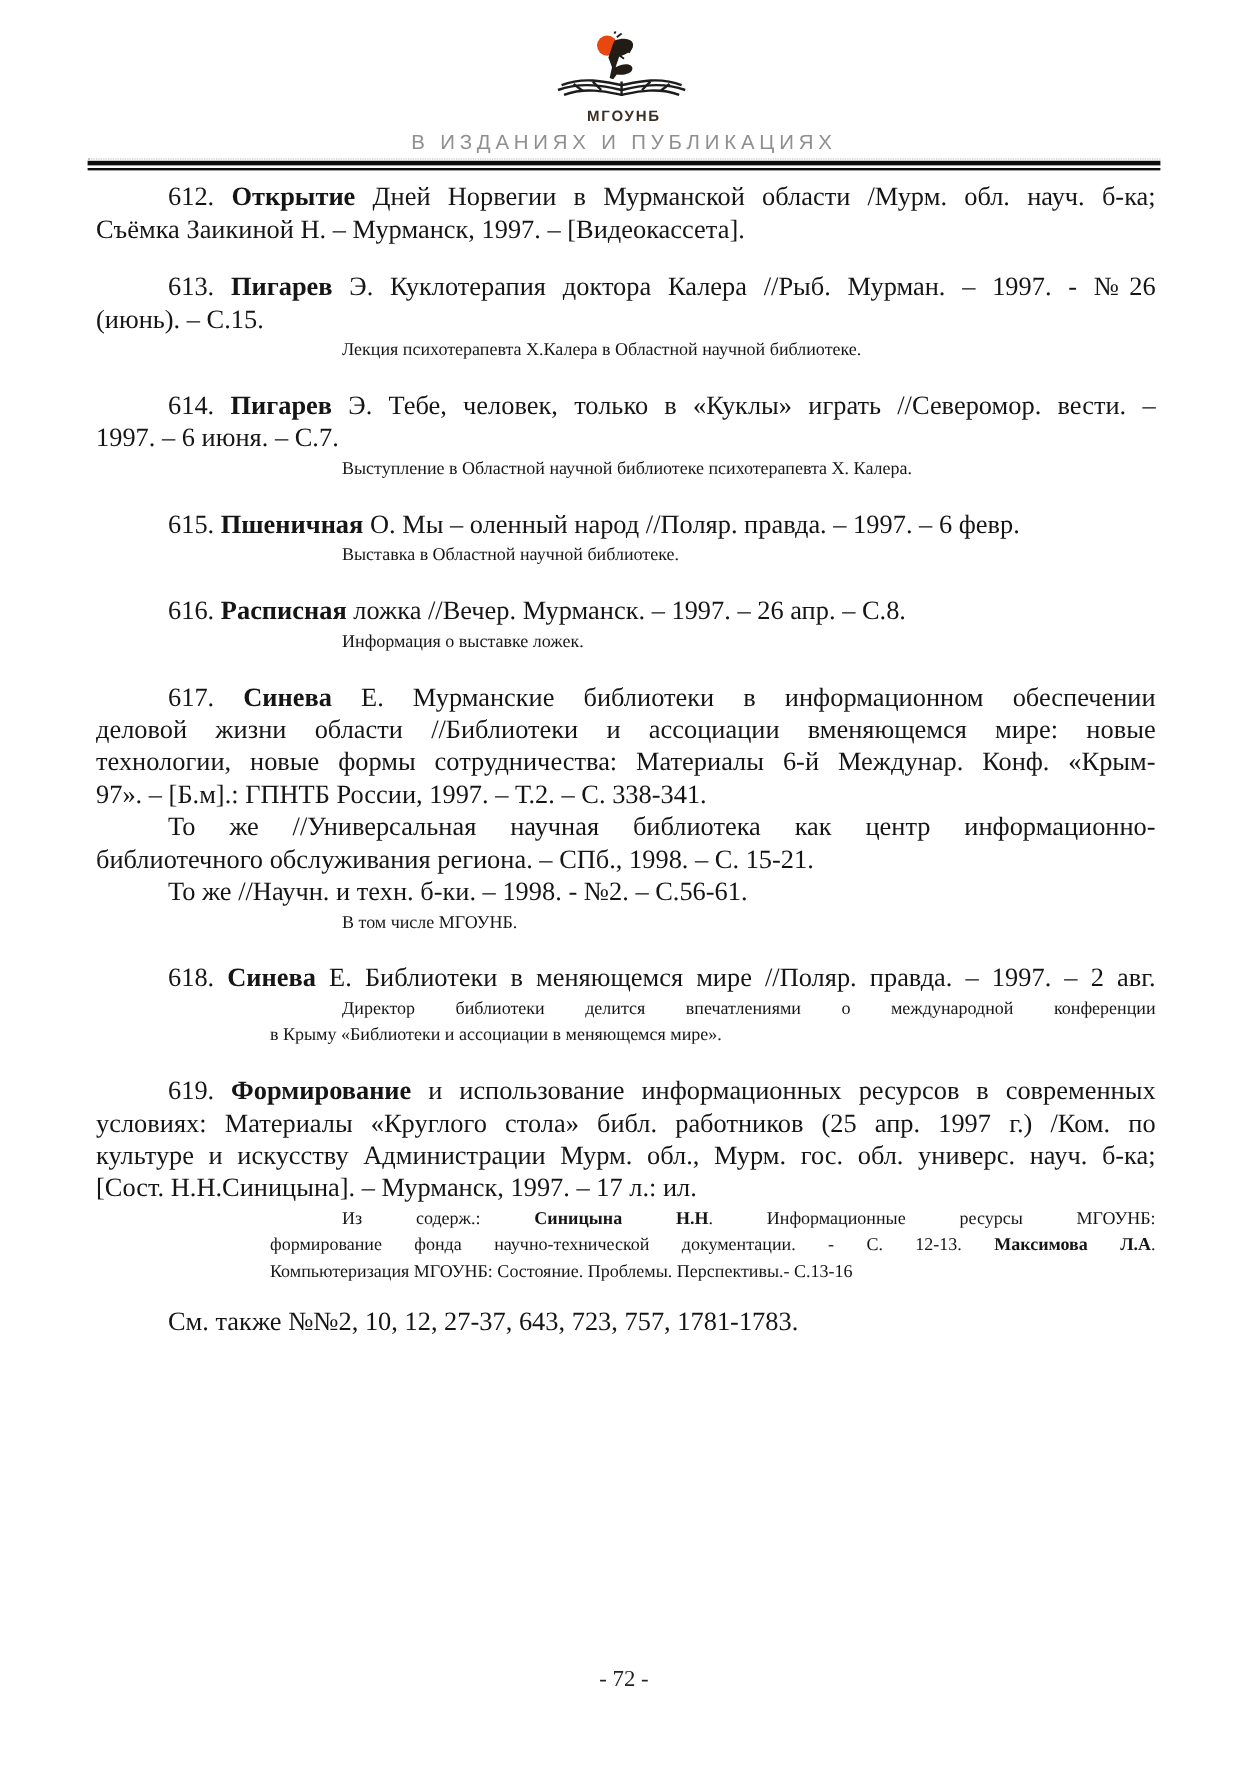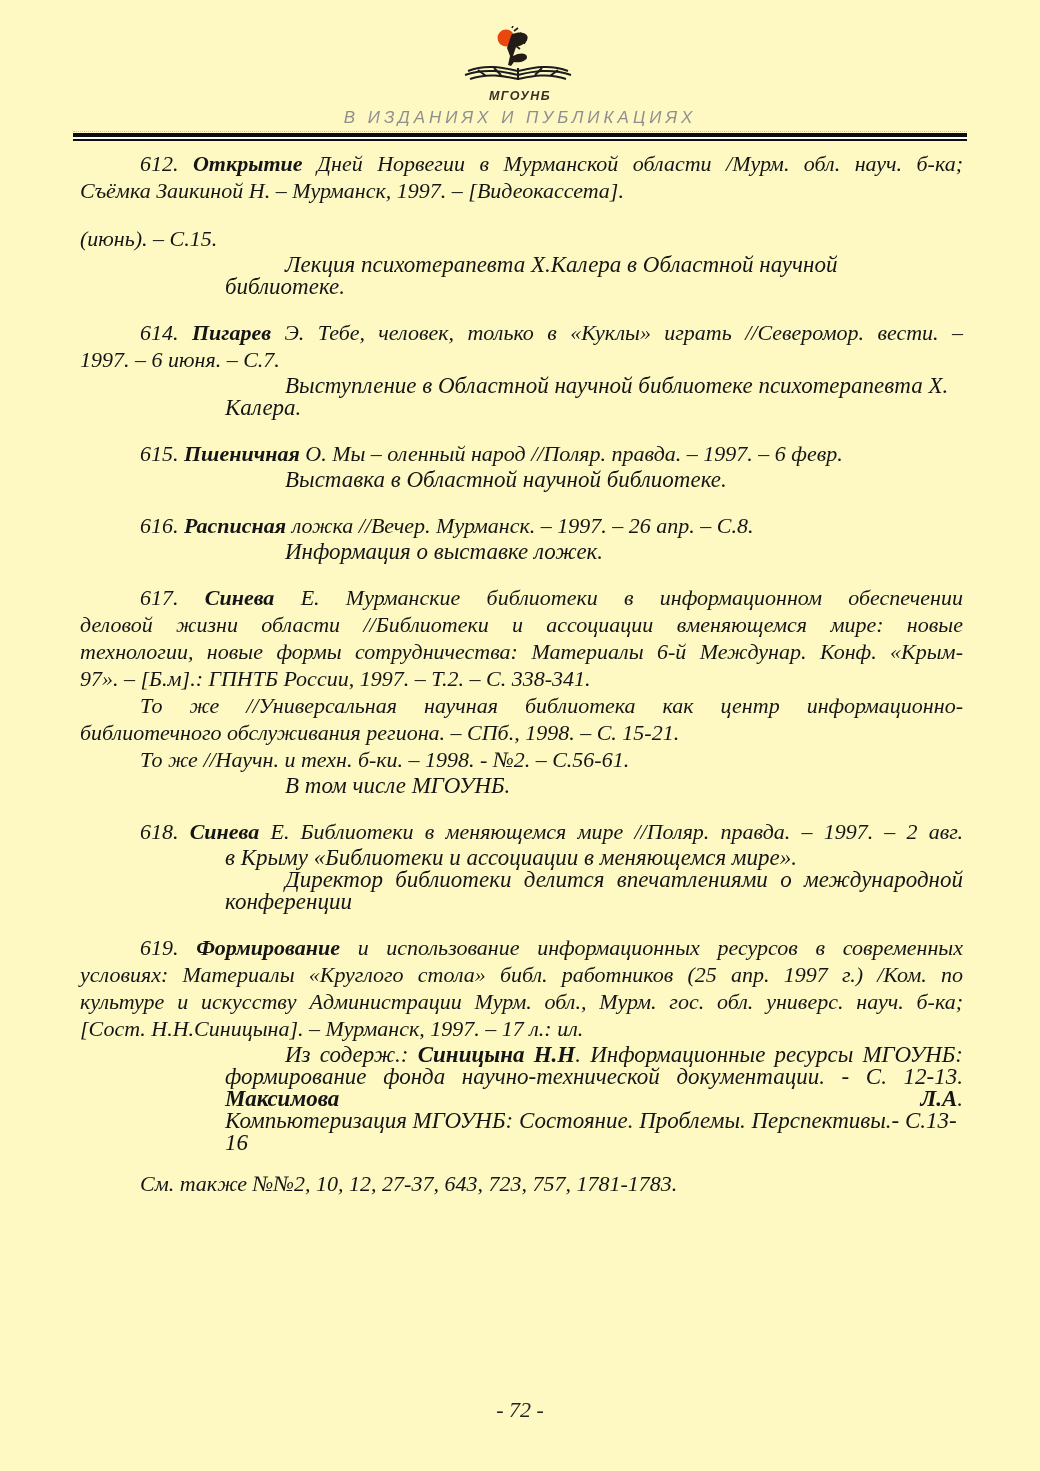--- a/index.html
+++ b/index.html
@@ -1,24 +1,23 @@
 <!DOCTYPE html>
 <html><head>
 <meta charset="utf-8">
 <style>
   html,body{margin:0;padding:0;background:#e8e8e8;}
   .page{
     position:relative;
     width:1040px;height:1471px;
     margin:0 auto;
-    background:#fef9c3;
+    background:#ffffff;
     font-family:"Liberation Serif", serif;
     color:#151515;
     overflow:hidden;
-    font-style:italic;
   }
   
   .hdr{position:absolute;top:26px;left:0;width:100%;text-align:center;}
   .logo-wrap{width:140px;margin:0 auto;}
   .logo-caption{
     font-family:"Liberation Sans", sans-serif;
     font-weight:bold;font-size:12.5px;letter-spacing:1.5px;
     color:#3b2e24;margin-top:1px;
   }
   .hdr-sub{
@@ -33,27 +32,27 @@
   .rule .r3{height:2px;background:#0d0d0d;}
   
   .content{position:absolute;left:80px;top:150px;width:883px;}
   .ln{font-size:22px;line-height:27px;white-space:normal;}
   .j{text-align:justify;text-align-last:justify;-moz-text-align-last:justify;}
   .ind{text-indent:60px;}
   .entry{margin-top:21px;}
   .content > div:first-child{margin-top:0;}
   .cont{margin-top:0;}
   .ann{margin-top:2px;margin-left:145px;}
-  .ann .ln{font-size:23px;line-height:22px;}
+  .ann .ln{font-size:15px;line-height:22px;}
   .see{margin-top:16px;}
   b{font-weight:bold;}
   
   .ftr{
-    position:absolute;bottom:48px;left:0;width:100%;
-    text-align:center;font-size:22px;color:#222;
+    position:absolute;bottom:60px;left:0;width:100%;
+    text-align:center;font-size:19px;color:#222;
   }
 </style>
 </head>
 <body>
 
 <div class="page">
 
   <div class="hdr">
     <div class="logo-wrap">
       <svg width="132" height="58" viewBox="0 0 132 58" aria-hidden="true">
@@ -87,20 +86,21 @@
   </div>
 
   <div class="content">
 
     <div class="entry">
       <div class="ln j ind"><span>612. </span><b>Открытие</b><span> Дней Норвегии в Мурманской области /Мурм. обл. науч. б-ка;</span></div>
       <div class="ln"><span>Съёмка Заикиной Н. – Мурманск, 1997. – [Видеокассета].</span></div>
     </div>
 
     <div class="entry">
+      <div class="ln j ind"><span>613. </span><b>Пигарев</b><span> Э. Куклотерапия доктора Калера //Рыб. Мурман. – 1997. - №26</span></div>
       <div class="ln"><span>(июнь). – С.15.</span></div>
     </div>
     <div class="ann">
       <div class="ln ind"><span>Лекция психотерапевта Х.Калера в Областной научной библиотеке.</span></div>
     </div>
 
     <div class="entry">
       <div class="ln j ind"><span>614. </span><b>Пигарев</b><span> Э. Тебе, человек, только в «Куклы» играть //Северомор. вести. –</span></div>
       <div class="ln"><span>1997. – 6 июня. – С.7.</span></div>
     </div>
@@ -136,22 +136,22 @@
       <div class="ln ind"><span>То же //Научн. и техн. б-ки. – 1998. - №2. – С.56-61.</span></div>
     </div>
     <div class="ann">
       <div class="ln ind"><span>В том числе МГОУНБ.</span></div>
     </div>
 
     <div class="entry">
       <div class="ln j ind"><span>618. </span><b>Синева</b><span> Е. Библиотеки в меняющемся мире //Поляр. правда. – 1997. – 2 авг.</span></div>
     </div>
     <div class="ann">
+      <div class="ln j ind"><span>Директор библиотеки делится впечатлениями о международной конференции</span></div>
       <div class="ln"><span>в Крыму «Библиотеки и ассоциации в меняющемся мире».</span></div>
-      <div class="ln j ind"><span>Директор библиотеки делится впечатлениями о международной конференции</span></div>
     </div>
 
     <div class="entry">
       <div class="ln j ind"><span>619. </span><b>Формирование</b><span> и использование информационных ресурсов в современных</span></div>
       <div class="ln j"><span>условиях: Материалы «Круглого стола» библ. работников (25 апр. 1997 г.) /Ком. по</span></div>
       <div class="ln j"><span>культуре и искусству Администрации Мурм. обл., Мурм. гос. обл. универс. науч. б-ка;</span></div>
       <div class="ln"><span>[Сост. Н.Н.Синицына]. – Мурманск, 1997. – 17 л.: ил.</span></div>
     </div>
     <div class="ann">
       <div class="ln j ind"><span>Из содерж.: </span><b>Синицына Н.Н</b><span>. Информационные ресурсы МГОУНБ:</span></div>

